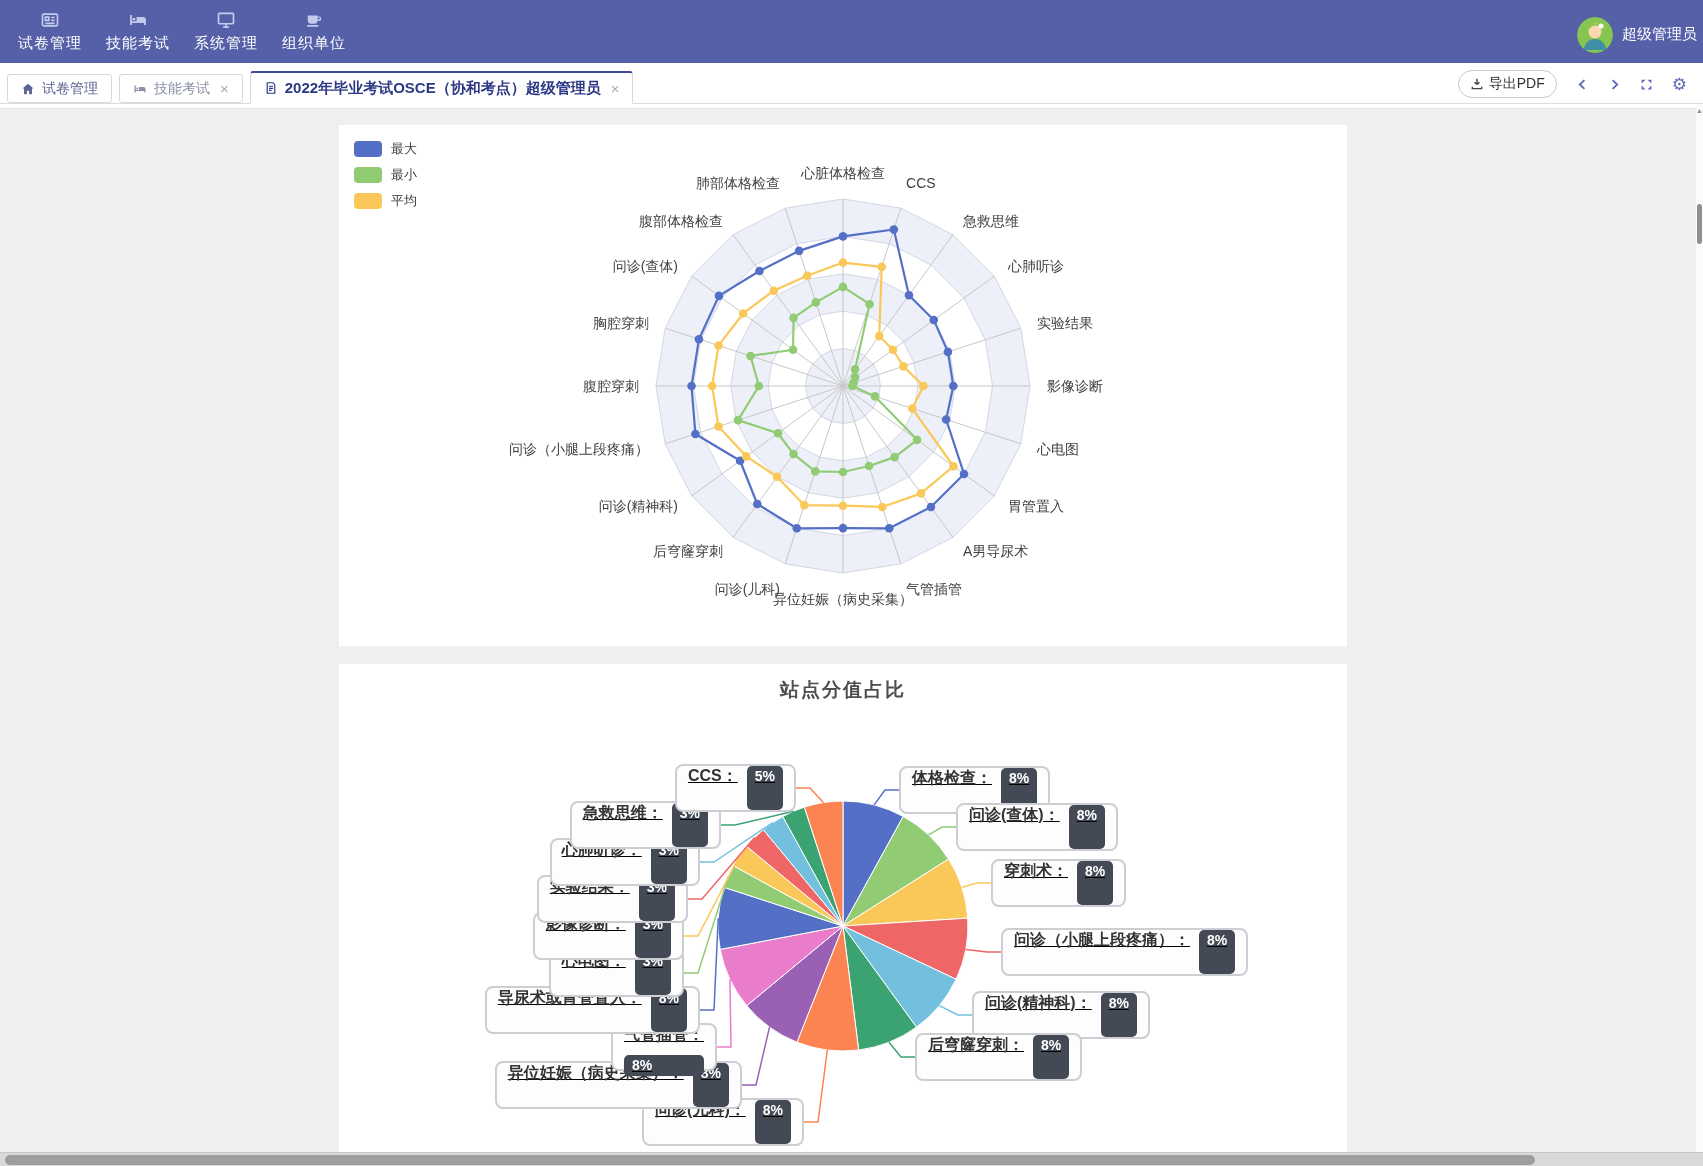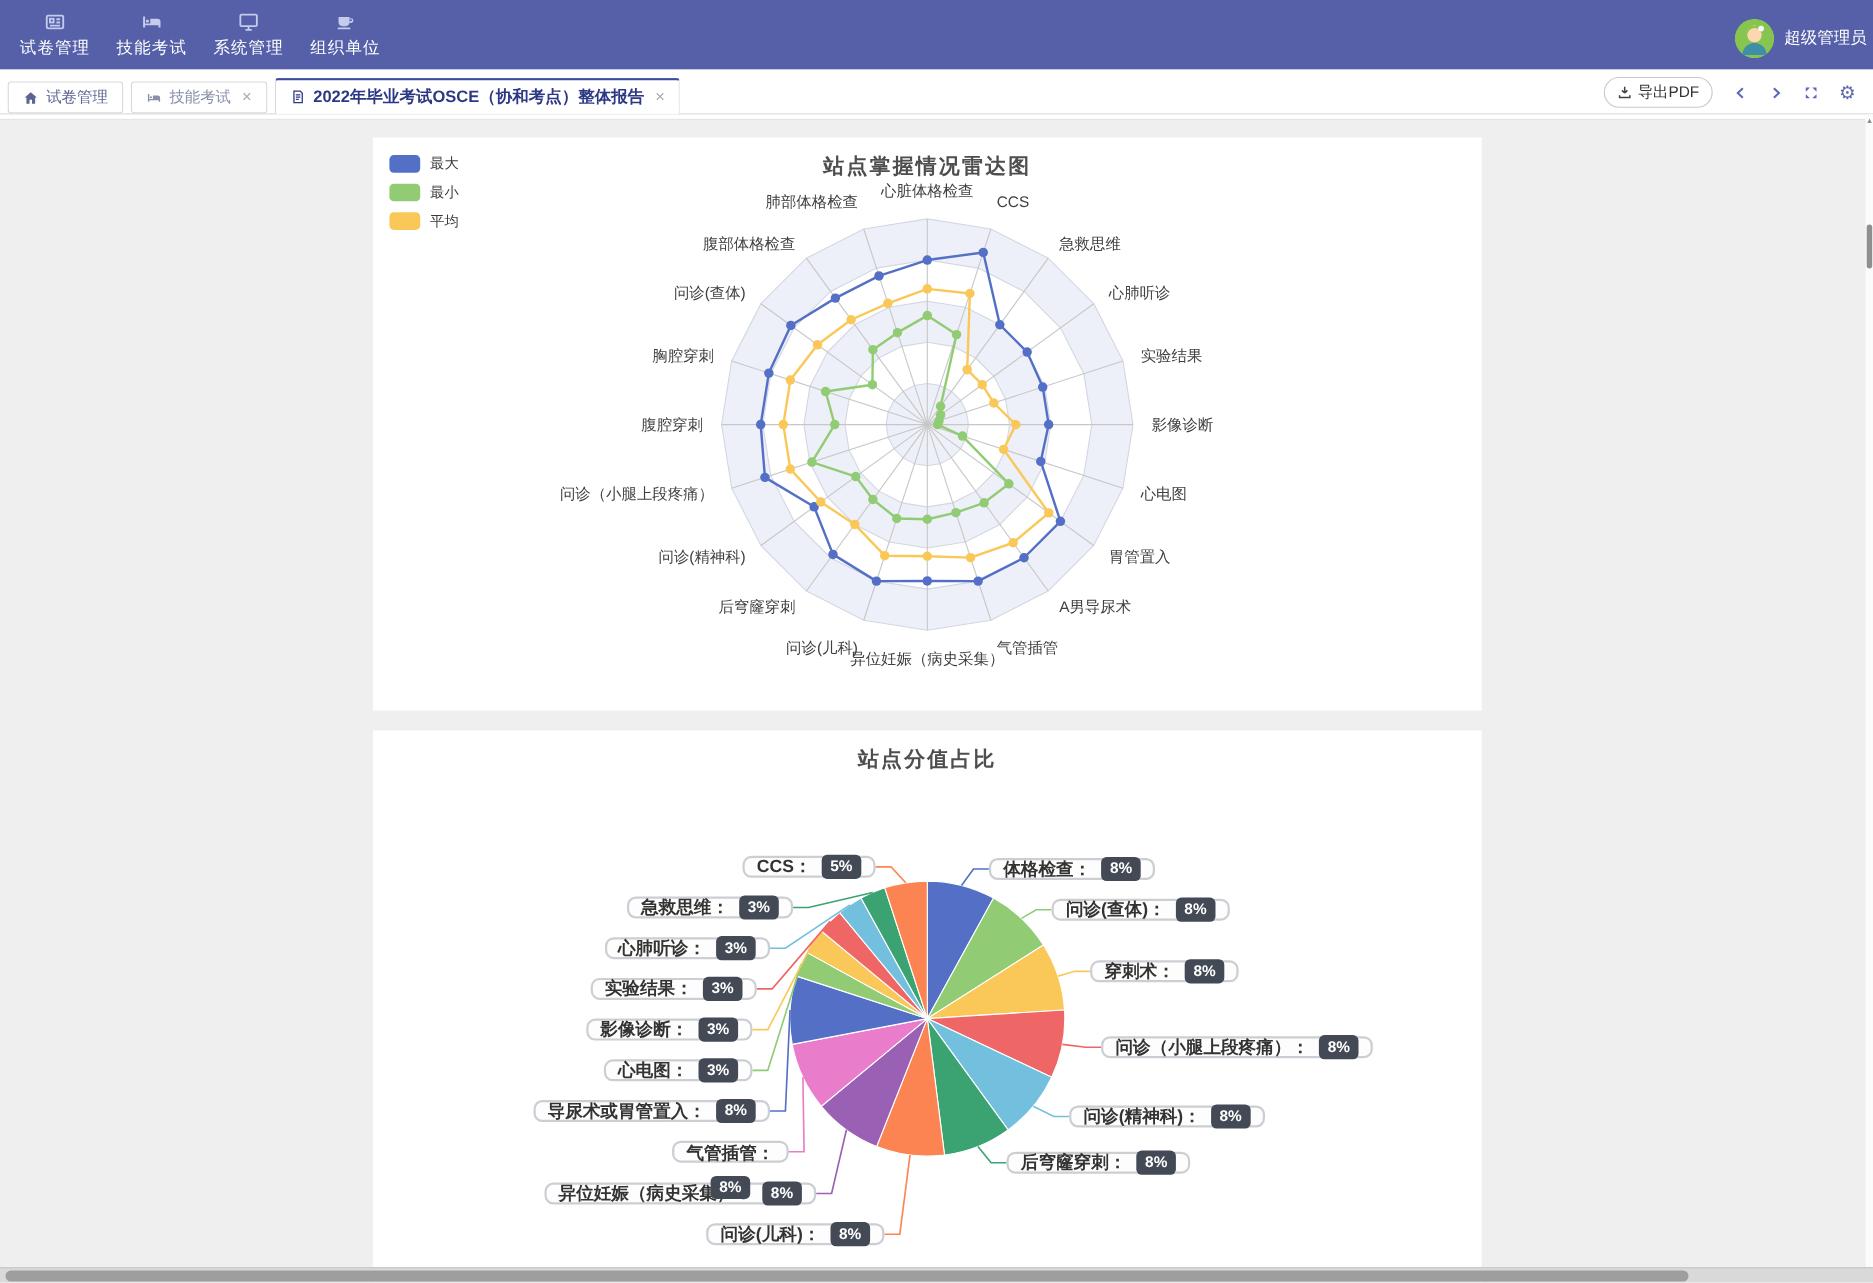--- a/index.html
+++ b/index.html
@@ -51,23 +51,23 @@
   #card-pie   { top:664px; height:502px; }
   .chart-title { position:absolute; top:13px; left:0; width:100%; text-align:center;
     font-size:19px; font-weight:600; color:#4e4e4e; letter-spacing:2px; }
   .legend { position:absolute; left:15px; top:15px; }
   .legend-item { display:flex; align-items:center; gap:9px; margin-bottom:8px; cursor:pointer;justify-content:flex-end; }
   .legend-swatch { width:28px; height:16px; border-radius:4px; }
   .legend-label { font-size:13px; color:#3a3a3a; }
   svg.chart { position:absolute; left:0; top:0; }
 
   
-  .pie-label { position:absolute; transform:translateY(-50%); height:20px;
+  .pie-label { position:absolute; transform:translateY(-50%); height:48px;
     border:2px solid #ccced4; border-radius:8px; background:#fdfdfe;
-    display:flex; align-items:center; gap:9px; padding:0 11px; white-space:nowrap; z-index:3; }
+    display:flex; gap:9px; padding:0 11px; white-space:nowrap; z-index:3;text-decoration:underline; }
   .pie-label-name { font-size:16px; font-weight:bold; color:#333; }
   .badge { background:#434a56; color:#fff; font-size:14px; font-weight:bold;
     border-radius:5px; padding:3px 8px; line-height:1.1; }
 
   
   .v-scroll { position:absolute; top:104px; right:0; width:7px; bottom:14px;
     background:#fbfbfb; z-index:9; }
   .v-scroll .arrow { position:absolute; top:3px; left:0; width:7px; text-align:center;
     font-size:7px; color:#8f8f8f; }
   .v-thumb { position:absolute; top:100px; left:1px; width:5px; height:40px;
@@ -157,21 +157,21 @@
           <span>技能考试</span>
           <span class="close">×</span>
         </div>
         <div class="tab active">
           <span class="ticon">
             <svg viewBox="0 0 24 24" fill="none" stroke="currentColor" stroke-width="2">
               <path d="M5.5 3h10l3 3.4V21h-13z"></path>
               <path d="M8.5 9h7M8.5 12.5h7M8.5 16h4.5"></path>
             </svg>
           </span>
-          <span>2022年毕业考试OSCE（协和考点）整体报告</span>
+          <span>2022年毕业考试OSCE（协和考点）超级管理员</span>
           <span class="close">×</span>
         </div>
       </div>
     <div class="tab-controls">
       <button class="export-btn">
         <svg viewBox="0 0 24 24" fill="none" stroke="currentColor" stroke-width="2.4">
             <path d="M12 3v10m0 0l-4.2-4.2M12 13l4.2-4.2"></path>
             <path d="M4 16.5V20h16v-3.5"></path>
           </svg>
         <span>导出PDF</span>
@@ -191,21 +191,20 @@
             <path d="M3 3h7L3 10zM21 3v7l-7-7zM3 21v-7l7 7zM21 21h-7l7-7z"></path>
           </svg>
       </span>
       <span class="tc-icon gear-glyph">⚙</span>
     </div>
   </div>
 
   <div class="white-strip"></div>
 
   <div class="card" id="card-radar">
-    <div class="chart-title">站点掌握情况雷达图</div>
     <div class="legend" id="radar-legend">
         <div class="legend-item">
           <span class="legend-swatch" style="background:#5470c6"></span>
           <span class="legend-label">最大</span>
         </div>
         <div class="legend-item">
           <span class="legend-swatch" style="background:#91cc75"></span>
           <span class="legend-label">最小</span>
         </div>
         <div class="legend-item">

